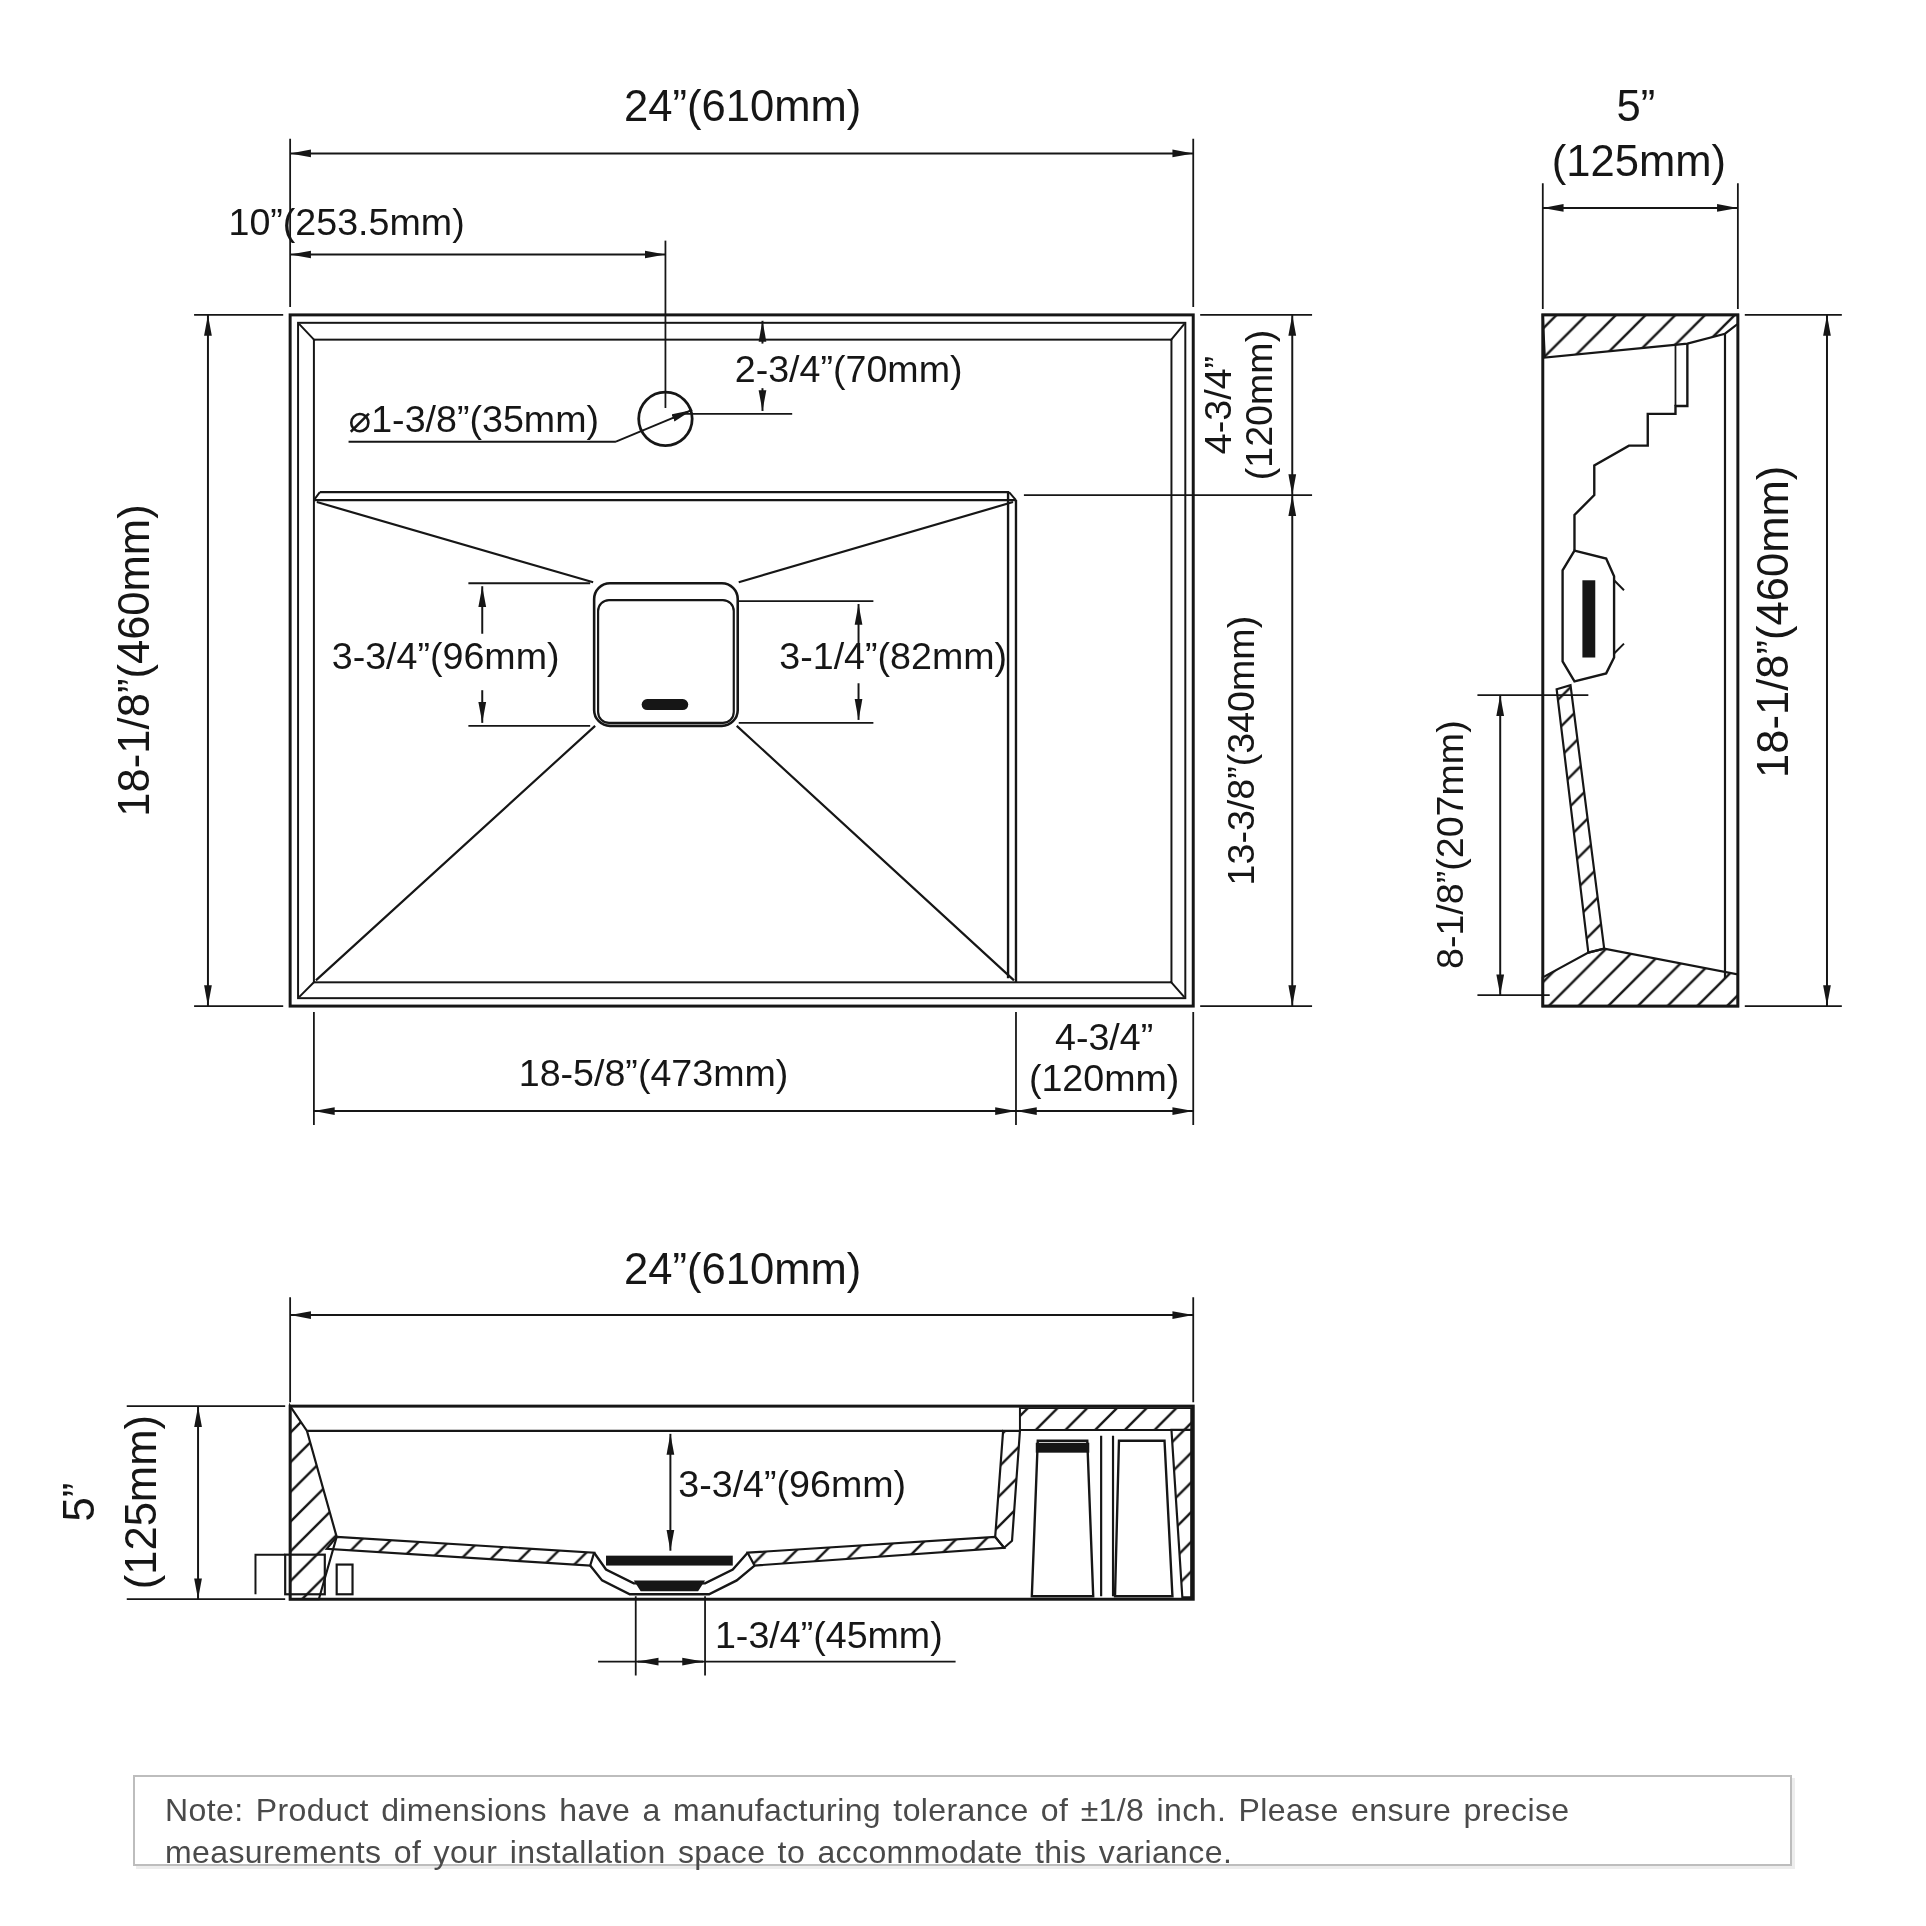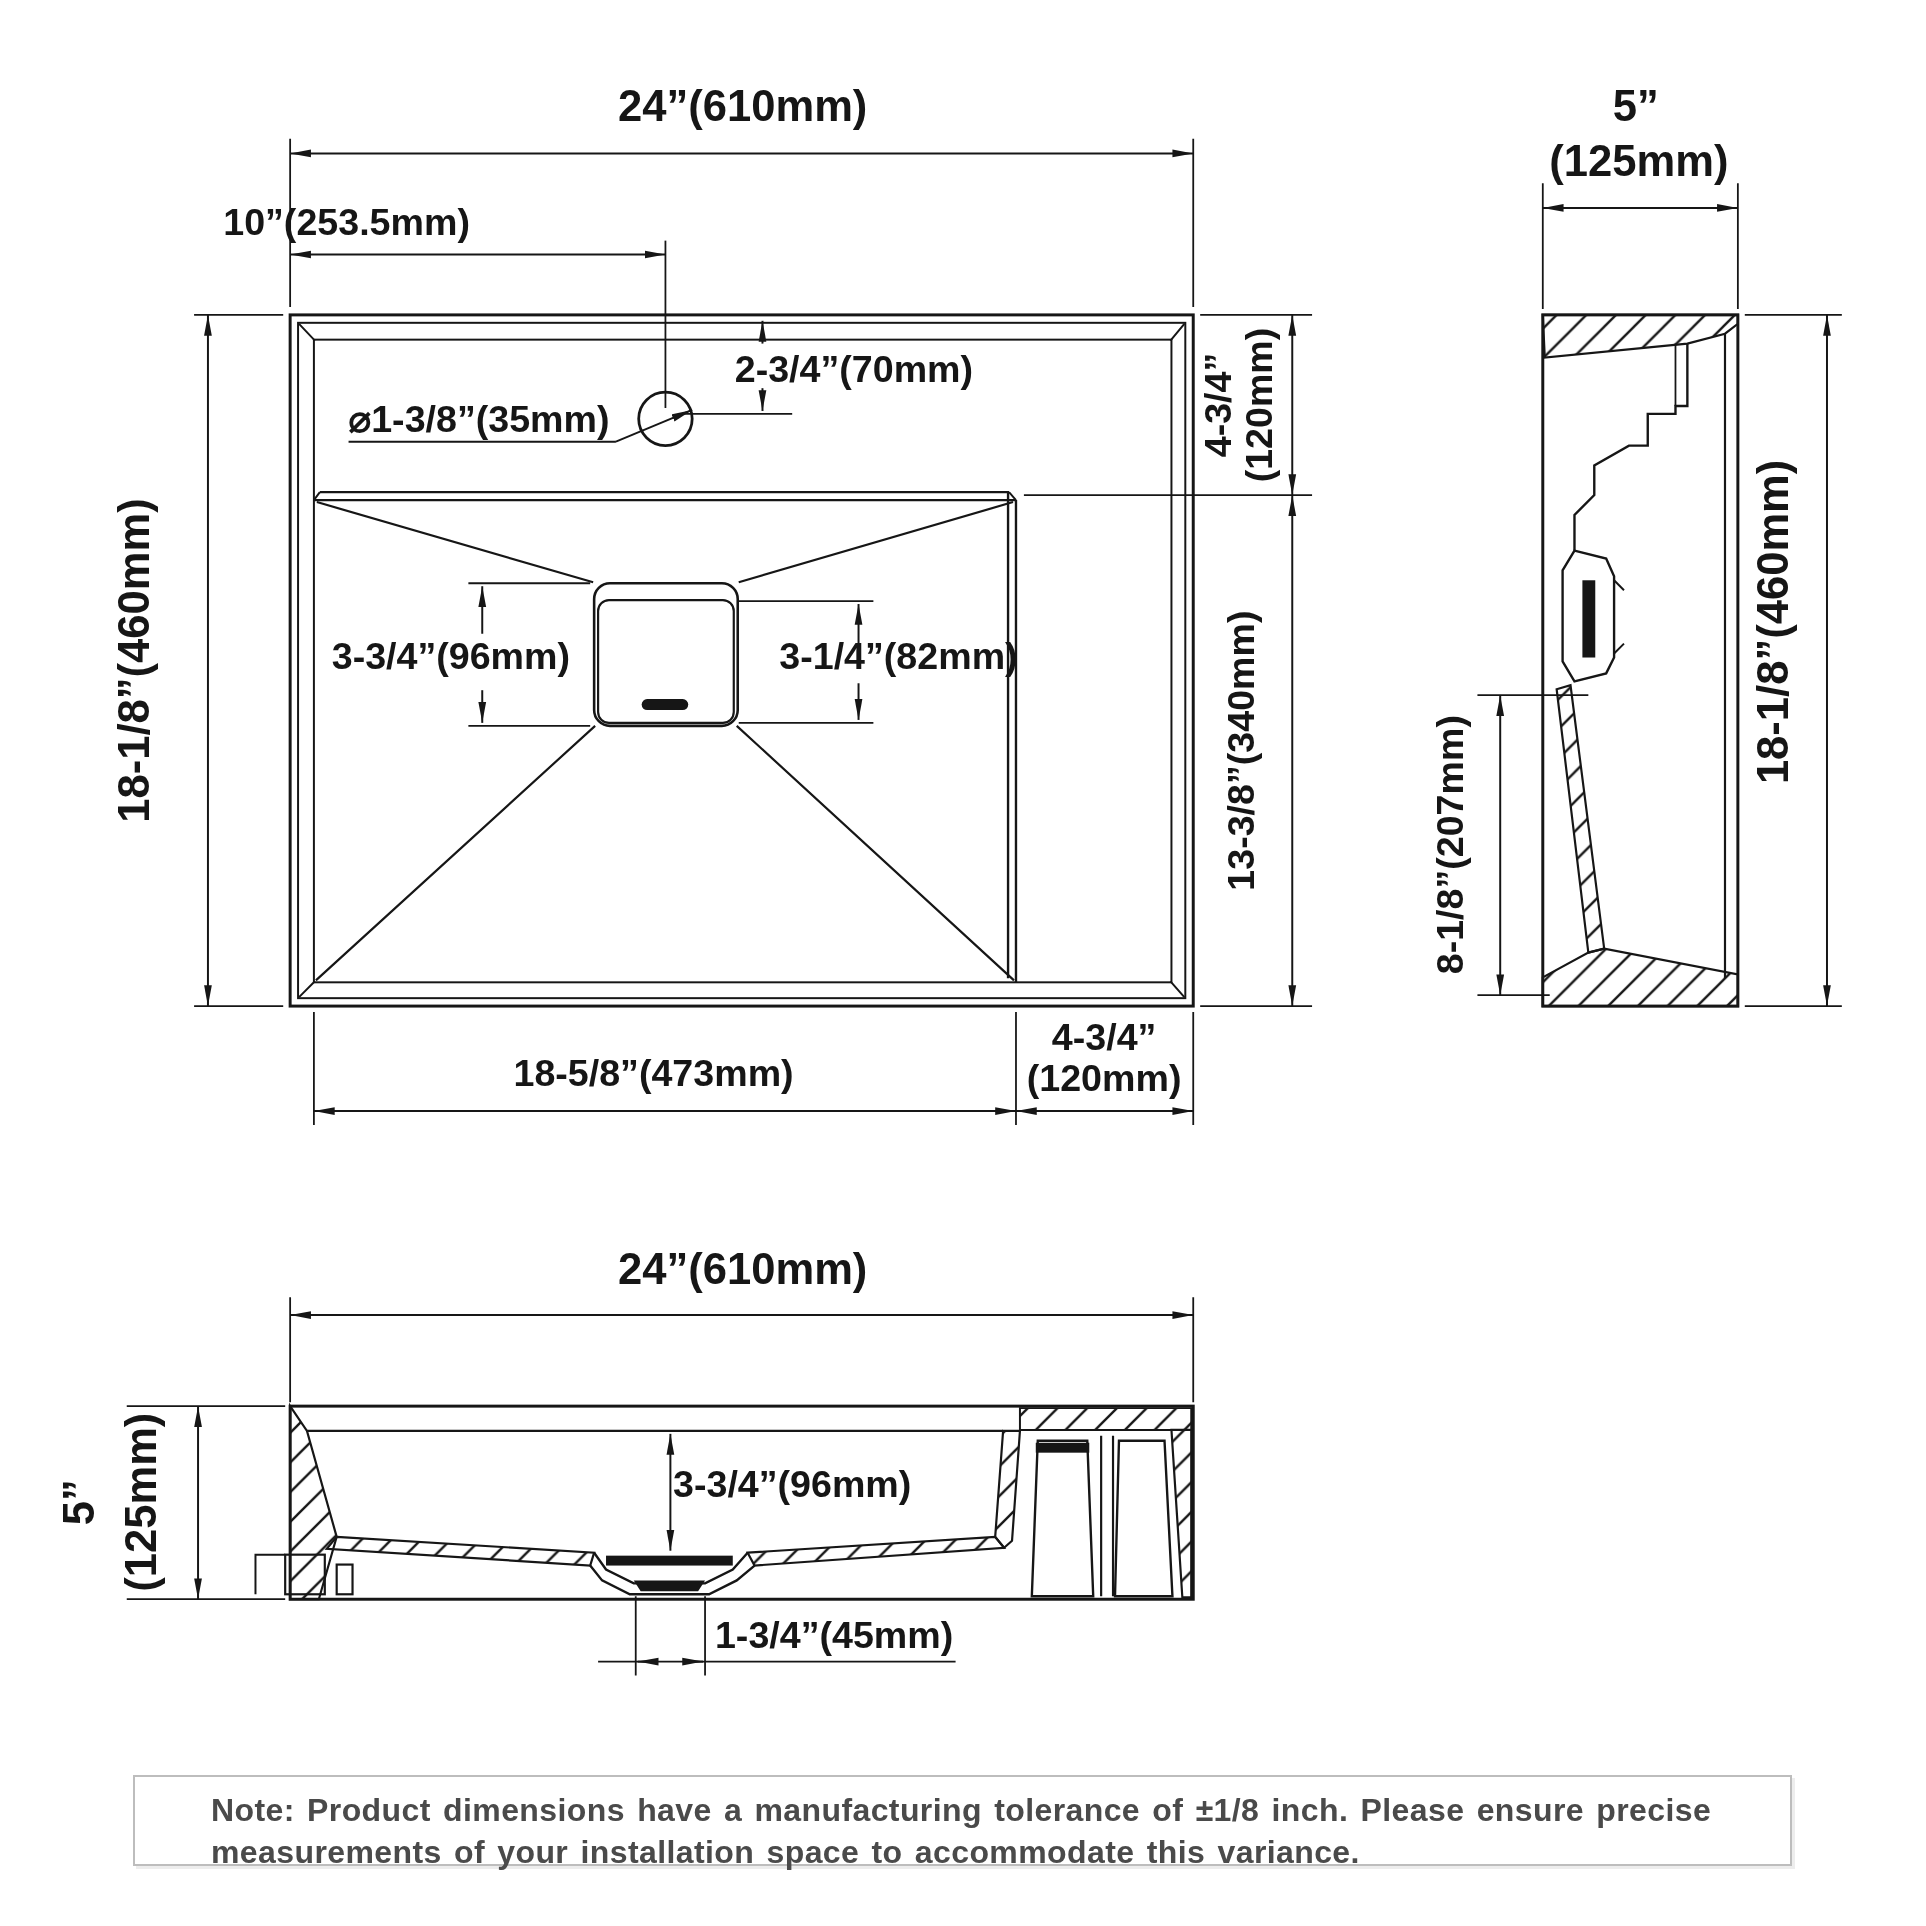--- a/index.html
+++ b/index.html
@@ -1,25 +1,25 @@
 <!DOCTYPE html>
 <html><head>
 <meta charset="utf-8">
 <style>
   html,body{margin:0;padding:0;background:#ffffff;}
   .stage{position:relative;width:1927px;height:1927px;background:#fff;overflow:hidden;
-         font-family:"Liberation Sans", sans-serif;font-weight:bold;}
+         font-family:"Liberation Sans", sans-serif;}
   svg text{fill:#161616;font-family:"Liberation Sans", sans-serif;}
   .dimtext{font-size:38px;}
   .dimtext-lg{font-size:44px;}
   .note-box{position:absolute;left:133px;top:1775px;width:1659px;height:91px;
             background:#fff;border:2px solid #bdbdbd;box-shadow:3px 3px 0 rgba(0,0,0,0.07);
             box-sizing:border-box;}
   .note-text{display:block;padding:12px 26px 0 30px;font-size:32px;line-height:1.32;
-             color:#4a4a4a;letter-spacing:0.4px;word-spacing:3px;margin-left:46px;}
+             color:#4a4a4a;letter-spacing:0.4px;word-spacing:3px;}
 </style>
 </head>
 <body>
 
 <div class="stage">
 <svg width="1927" height="1927" viewBox="0 0 1946 1946">
   <defs>
     <marker id="ae" viewBox="0 0 22 9" refX="21" refY="4.5" markerWidth="22" markerHeight="9" markerUnits="userSpaceOnUse" orient="auto-start-reverse">
       <path d="M21,4.5 L0,0.6 L0,8.4 Z" fill="#161616"></path>
     </marker>

